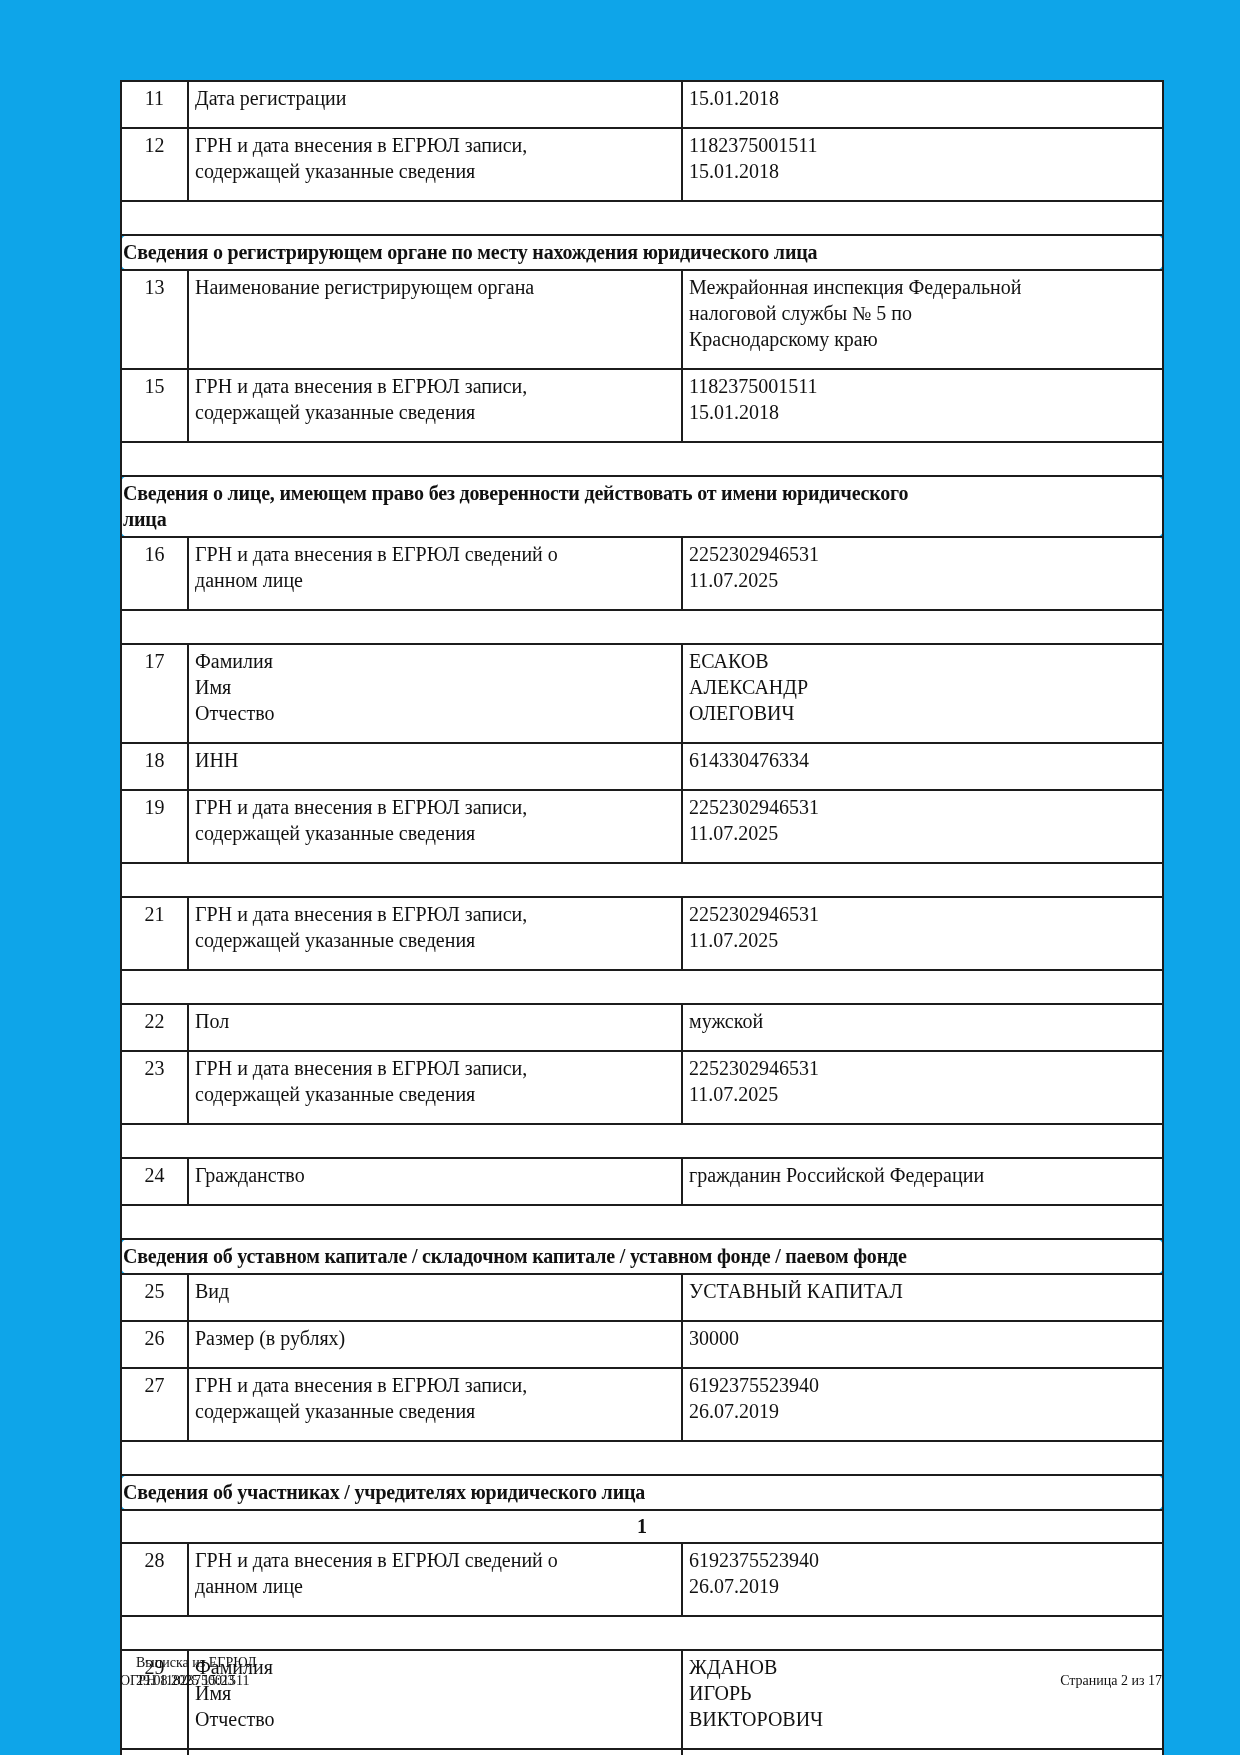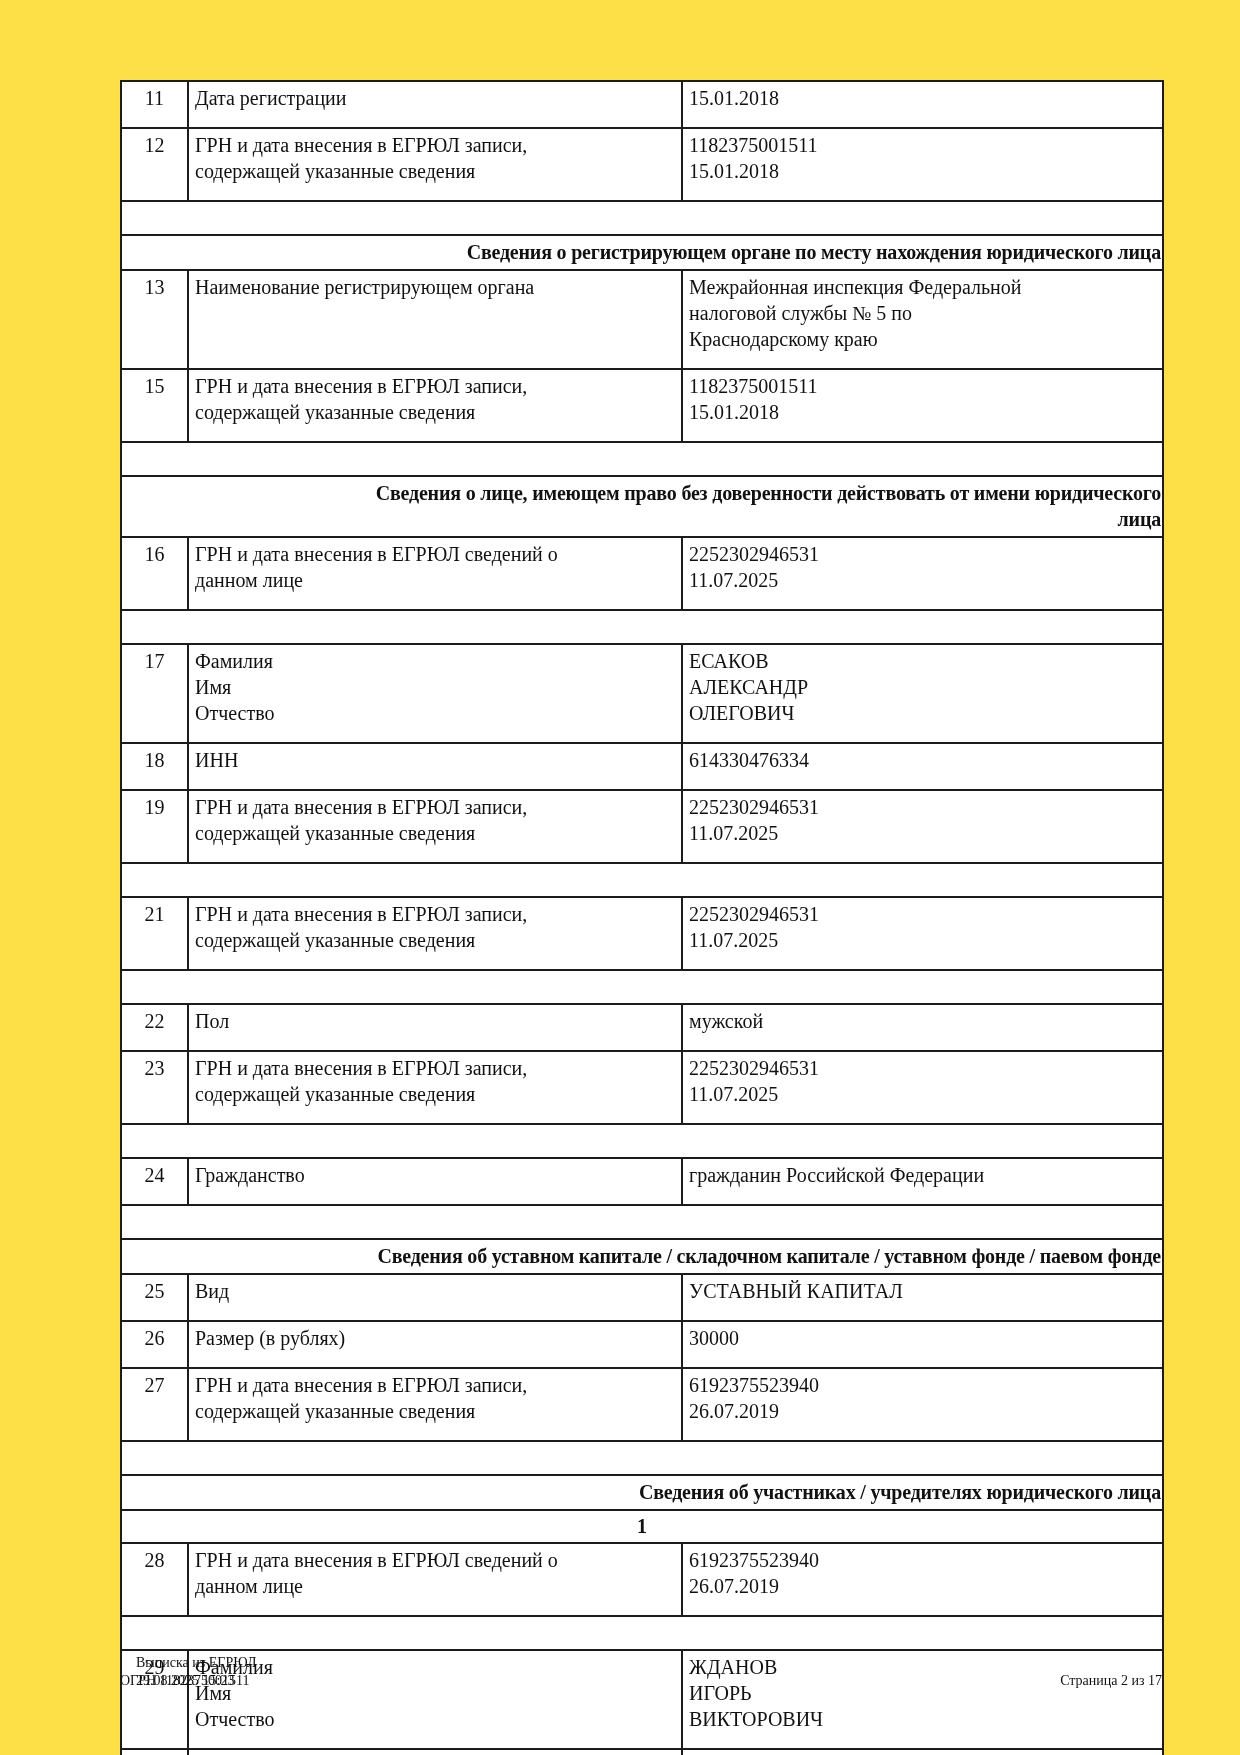--- a/index.html
+++ b/index.html
@@ -1,19 +1,19 @@
 <!DOCTYPE html>
 <html><head>
 <meta charset="utf-8">
 <style>
   html,body{margin:0;padding:0;background:#ffffff;}
   .page{
     position:relative;
     width:1240px;height:1755px;
-    background:#fde047;
+    background:#0ea5e9;
     font-family:"Liberation Serif","DejaVu Serif",serif;
     color:#111;
     overflow:hidden;
   }
   table.doc{
     position:absolute;left:120px;top:80px;
     width:1042px;
     border-collapse:collapse;
     table-layout:fixed;
     font-size:20px;line-height:26px;
@@ -33,24 +33,25 @@
   }
   td.value{
     padding:3px 6px 16px 6px;
     white-space:pre-line;
   }
   tr.sep td{
     height:30px;
   }
   tr.header td{
     font-weight:bold;
-    text-align:right;
+    text-align:left;
     padding:3px 1px 4px 1px;
     white-space:pre-line;
     letter-spacing:-0.2px;
+    border-radius:7px;
   }
   tr.subnum td{
     font-weight:bold;
     text-align:center;
     padding:2px 0 3px 0;
   }
   .footer{
     position:absolute;left:120px;top:1654px;
     width:1042px;height:40px;
     font-size:14px;line-height:18px;

